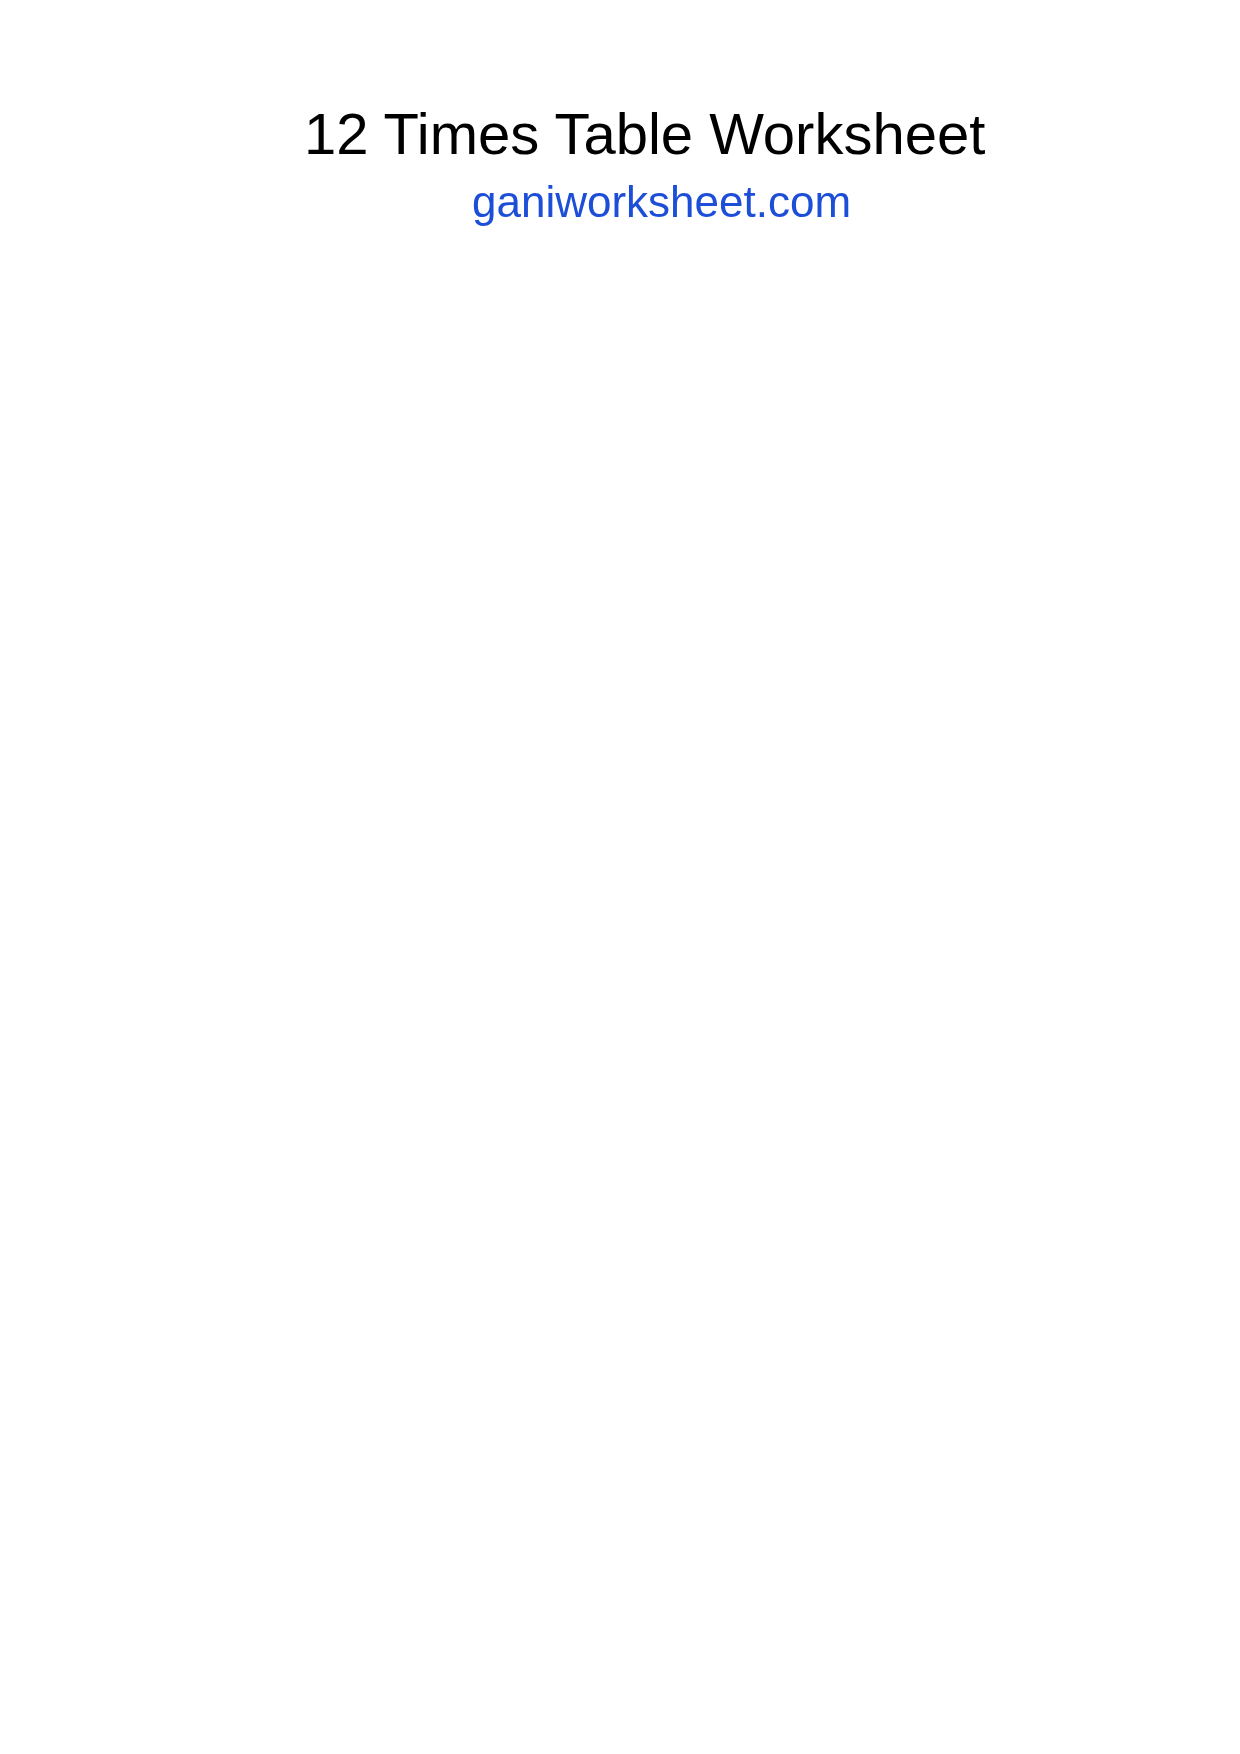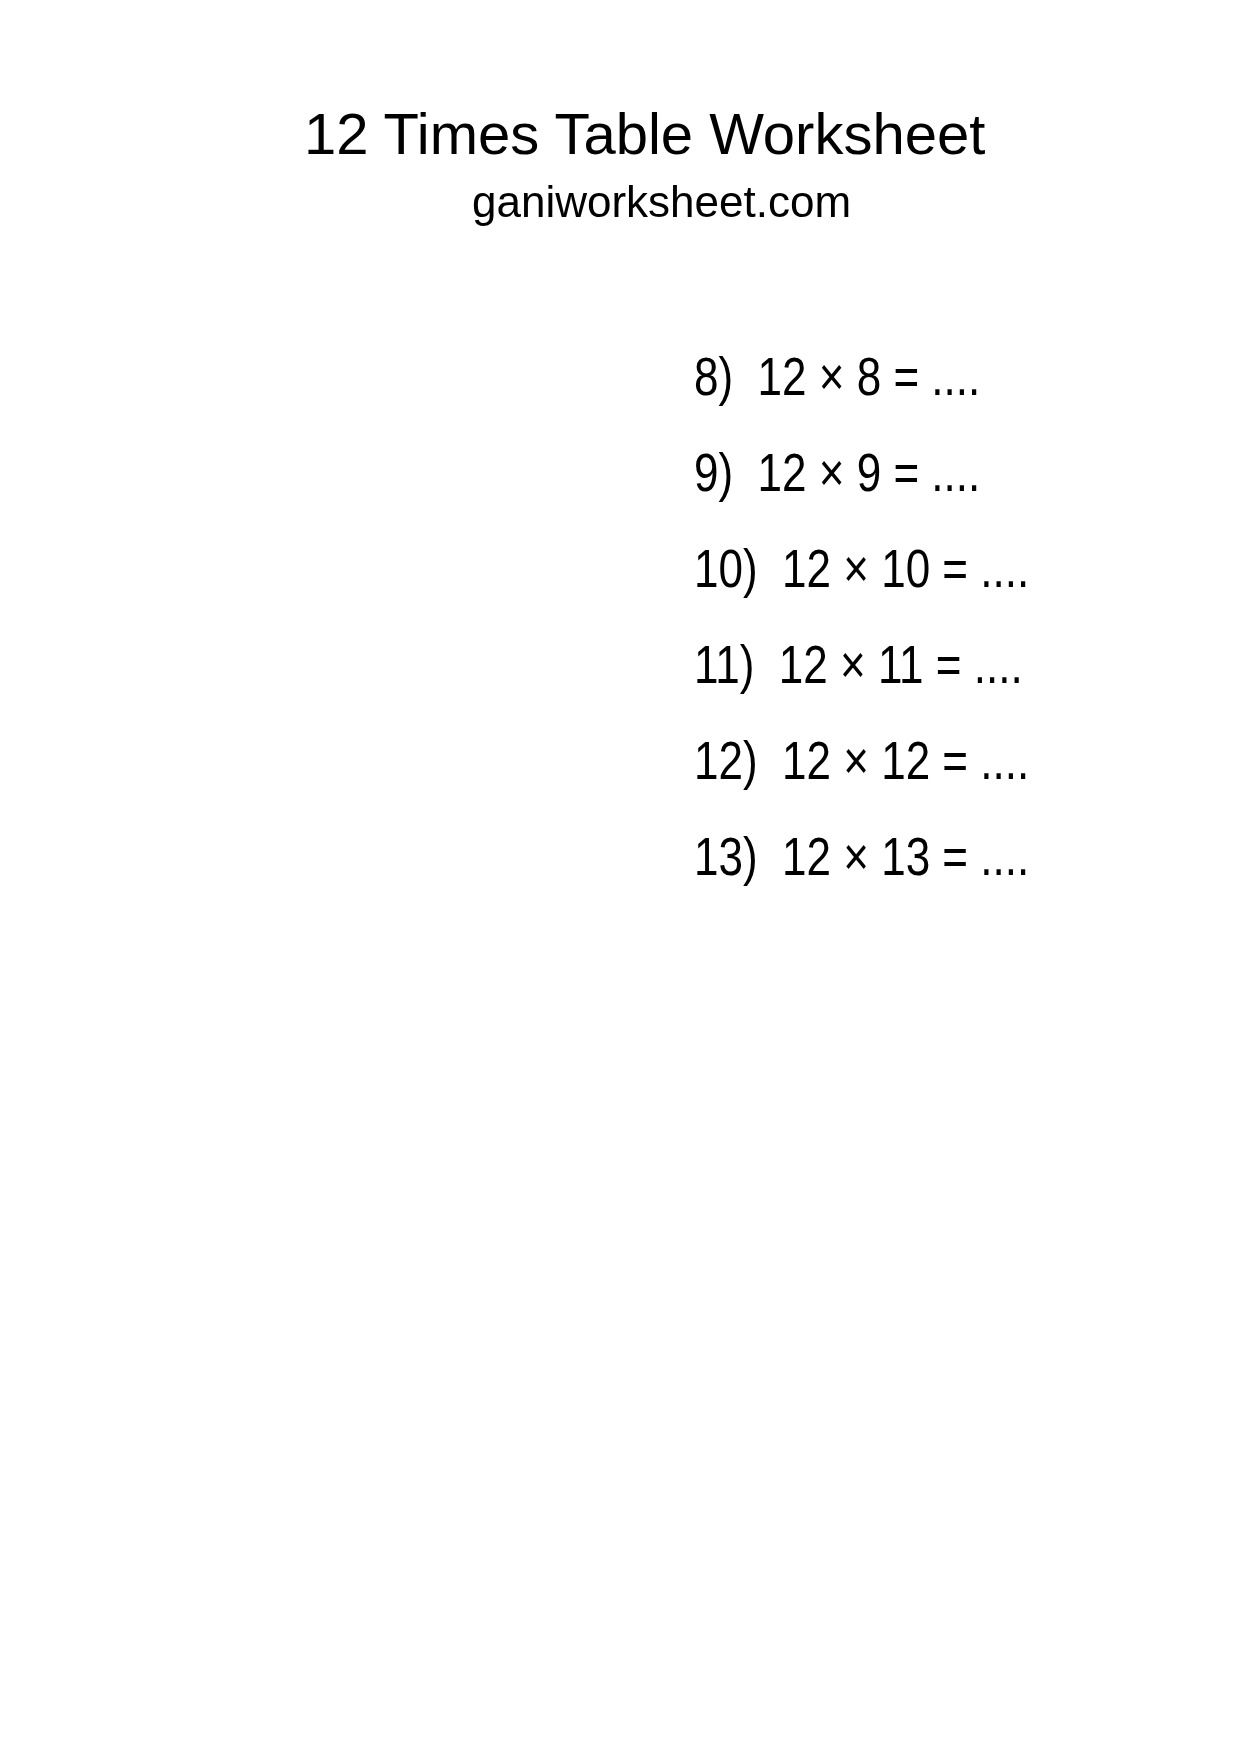--- a/index.html
+++ b/index.html
@@ -26,21 +26,21 @@
     color: #000000;
     white-space: pre;
   }
   .subtitle {
     position: absolute;
     top: 177px;
     left: 472px;
     font-size: 44px;
     line-height: 50px;
     font-weight: 400;
-    color: #000000;
+    color: #1d4ed8;
     white-space: pre;
   }
   .problems-col {
     position: absolute;
     top: 328px;
   }
   .problems-col.left  { left: 194px; }
   .problems-col.right { left: 694px; }
   .problem-row {
     font-size: 54px;
@@ -56,22 +56,14 @@
 </head>
 <body>
 
 <div class="page">
 
   <div class="title">12 Times Table Worksheet</div>
 
   <div class="subtitle">ganiworksheet.com</div>
 
 
-  <div class="problems-col right">
-    <div class="problem-row">8)  12 × 8 = ....</div>
-    <div class="problem-row">9)  12 × 9 = ....</div>
-    <div class="problem-row">10)  12 × 10 = ....</div>
-    <div class="problem-row">11)  12 × 11 = ....</div>
-    <div class="problem-row">12)  12 × 12 = ....</div>
-    <div class="problem-row">13)  12 × 13 = ....</div>
-  </div>
 
 </div>
 
 </body></html>

